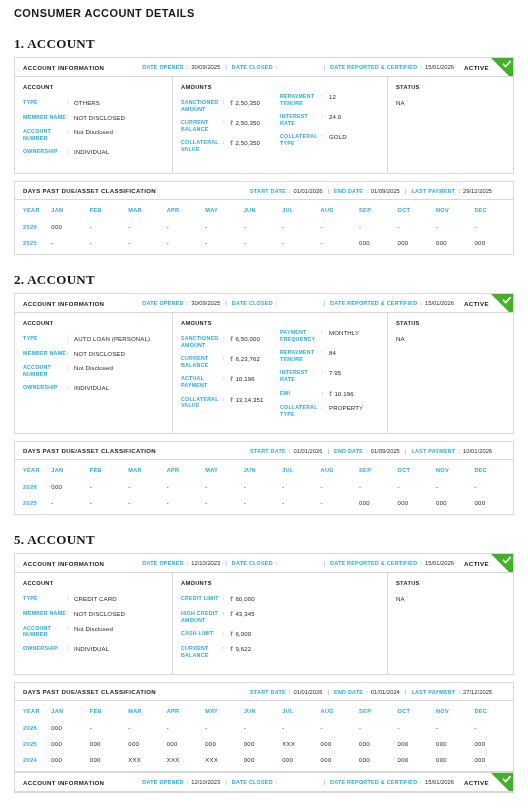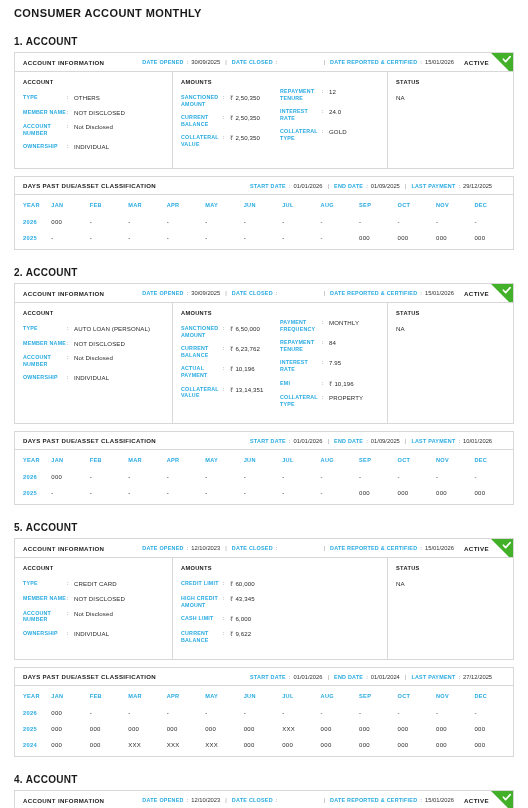--- a/index.html
+++ b/index.html
@@ -14,25 +14,26 @@
 
   .page-title {
     font-size: 11px;
     font-weight: bold;
     letter-spacing: 0.4px;
     color: #1a1a1a;
     padding: 7px 0 0 0;
   }
 
   .acct-heading {
-    font-size: 10px;
+    font-size: 13px;
     font-weight: bold;
     letter-spacing: 0.3px;
     color: #1a1a1a;
     margin: 17px 0 5px 0;
+    font-family: Liberation Serif, serif;
   }
 
   .card {
     border: 1px solid #d8d8d8;
     background: #fff;
     position: relative;
   }
 
   
   .info-bar {
@@ -165,21 +166,21 @@
   table.dpd-table tr.last-row td { padding-bottom: 8px; }
   .c-year { width: 34px; }
   .c-mon  { width: 36px; }
 
   .dash { color: #8d8d8d; }
 </style>
 </head>
 <body>
 
 <div class="page">
-  <div class="page-title">CONSUMER ACCOUNT MONTHLY</div>
+  <div class="page-title">CONSUMER ACCOUNT DETAILS</div>
   <div id="accounts-root">
       <div class="acct-heading">1. ACCOUNT</div>
       <div class="card">
         <div class="info-bar">
           <span class="info-bar-title">ACCOUNT INFORMATION</span>
           <span class="gap-lg"></span>
           <div class="ib-field">
             <span class="lbl">DATE OPENED</span>
             <span class="colon">:</span>
             <span class="val">30/09/2025</span>
@@ -712,21 +713,20 @@
               <td class="c-mon">000</td>
               <td class="c-mon">000</td>
               <td class="c-mon">000</td>
               <td class="c-mon">000</td>
               <td class="c-mon">000</td>
               <td class="c-mon">000</td>
             </tr>
           </tbody>
         </table>
       </div>
-      <div class="acct-heading">4. ACCOUNT</div>
       <div class="card">
         <div class="info-bar">
           <span class="info-bar-title">ACCOUNT INFORMATION</span>
           <span class="gap-lg"></span>
           <div class="ib-field">
             <span class="lbl">DATE OPENED</span>
             <span class="colon">:</span>
             <span class="val">12/10/2023</span>
           </div>
           <span class="sep">|</span>

